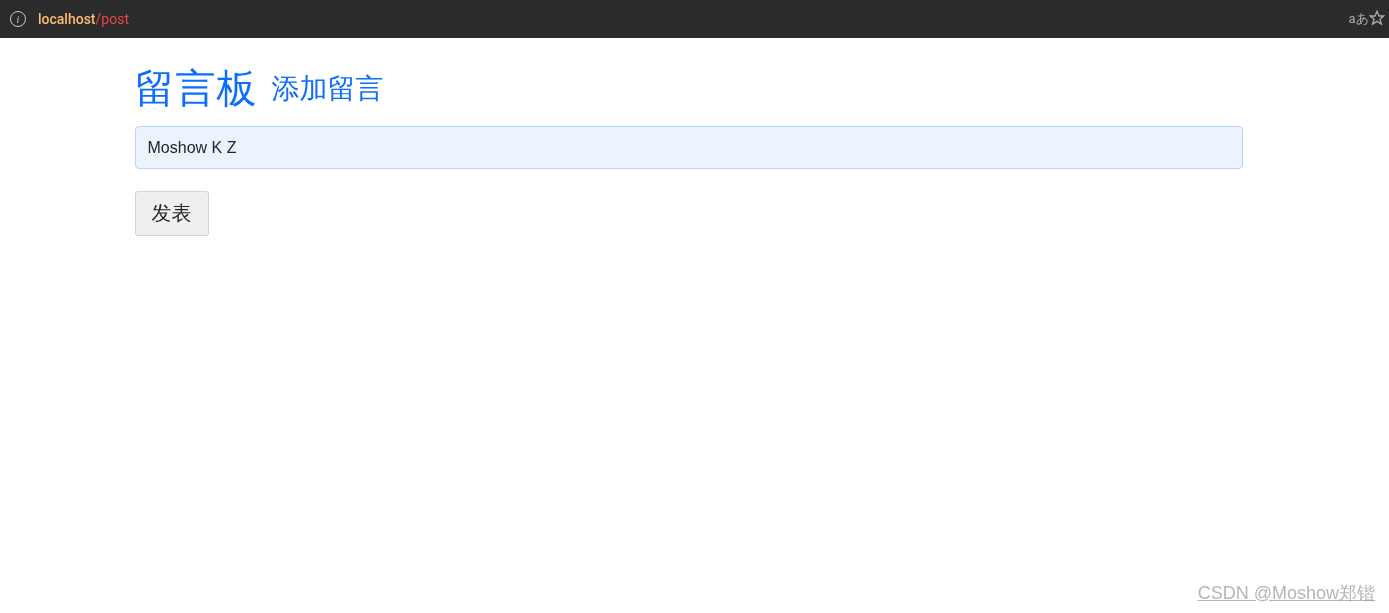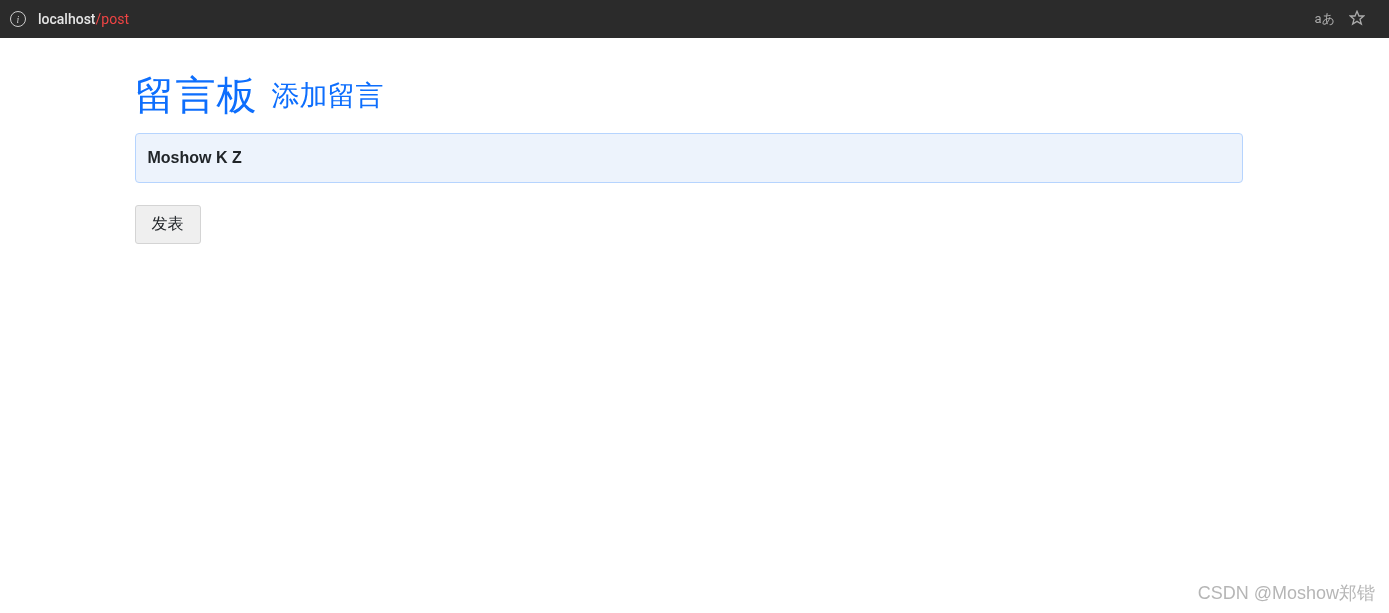--- a/index.html
+++ b/index.html
@@ -33,42 +33,41 @@
       display: flex;
       align-items: center;
       justify-content: center;
       font-size: 10px;
       font-style: italic;
       font-family: Georgia, serif;
       margin-right: 12px;
       color: #cccccc;
     }
     .url-host {
-      color: #e5e5e5;
+      color: #fdba74;
       font-weight: 500;
     }
     .url-path {
       color: #ef4444;
     }
     .right-icons {
       position: absolute;
-      right: 24px;
+      right: 4px;
       display: flex;
-      gap: 14px;
       align-items: flex-start;
       color: #aaaaaa;
       font-size: 13px;
     }
     .star-icon svg {
       width: 16px;
       height: 16px;
     }
     .container {
       max-width: 1120px;
-      margin: 16px auto;
+      margin: 9px auto;
       padding: 14px 12px 0 0;
     }
     .page-heading {
       margin-bottom: 10px;
     }
     .title-main {
       color: #0d6efd;
       font-size: 40px;
       font-weight: 500;
       letter-spacing: 1px;
@@ -84,62 +83,62 @@
       margin-bottom: 18px;
     }
     .form-label {
       display: block;
       color: #212529;
       font-size: 16px;
       margin-bottom: 10px;
     }
     .text-input {
       width: 100%;
-      height: 50px;
+      height: 43px;
       padding: 6px 12px;
       border: 1px solid #b6d4fe;
       border-radius: 4px;
       font-size: 16px;
       background: #edf3fc;
       color: #212529;
       outline: none;
-      font-weight: bold;
     }
     .textarea-input {
       width: 100%;
       height: 252px;
       padding: 10px 12px;
       border: 1px solid #86b7fe;
       border-radius: 4px;
       font-size: 16px;
       font-family: inherit;
       color: #212529;
       background: #ffffff;
       resize: both;
       outline: none;
       box-shadow: 0 0 0 3px rgba(13,110,253,0.18);
     }
     .submit-button {
       background: #efefef;
       border: 1px solid #d4d4d4;
       border-radius: 3px;
       padding: 8px 16px;
-      font-size: 16px;
+      font-size: 20px;
       color: #212529;
       cursor: pointer;
       margin-top: 4px;
     }
     .watermark {
       position: absolute;
       bottom: 8px;
       right: 14px;
       color: rgba(120,120,120,0.55);
       font-size: 18px;
       font-family: "Microsoft YaHei", sans-serif;
       pointer-events: none;
+      text-decoration: underline;
     }
   </style>
 </head>
 <body>
 
 <div class="address-bar">
   <span class="info-icon">i</span>
   <span>
     <span class="url-host">localhost</span><span class="url-path">/post</span>
   </span>

